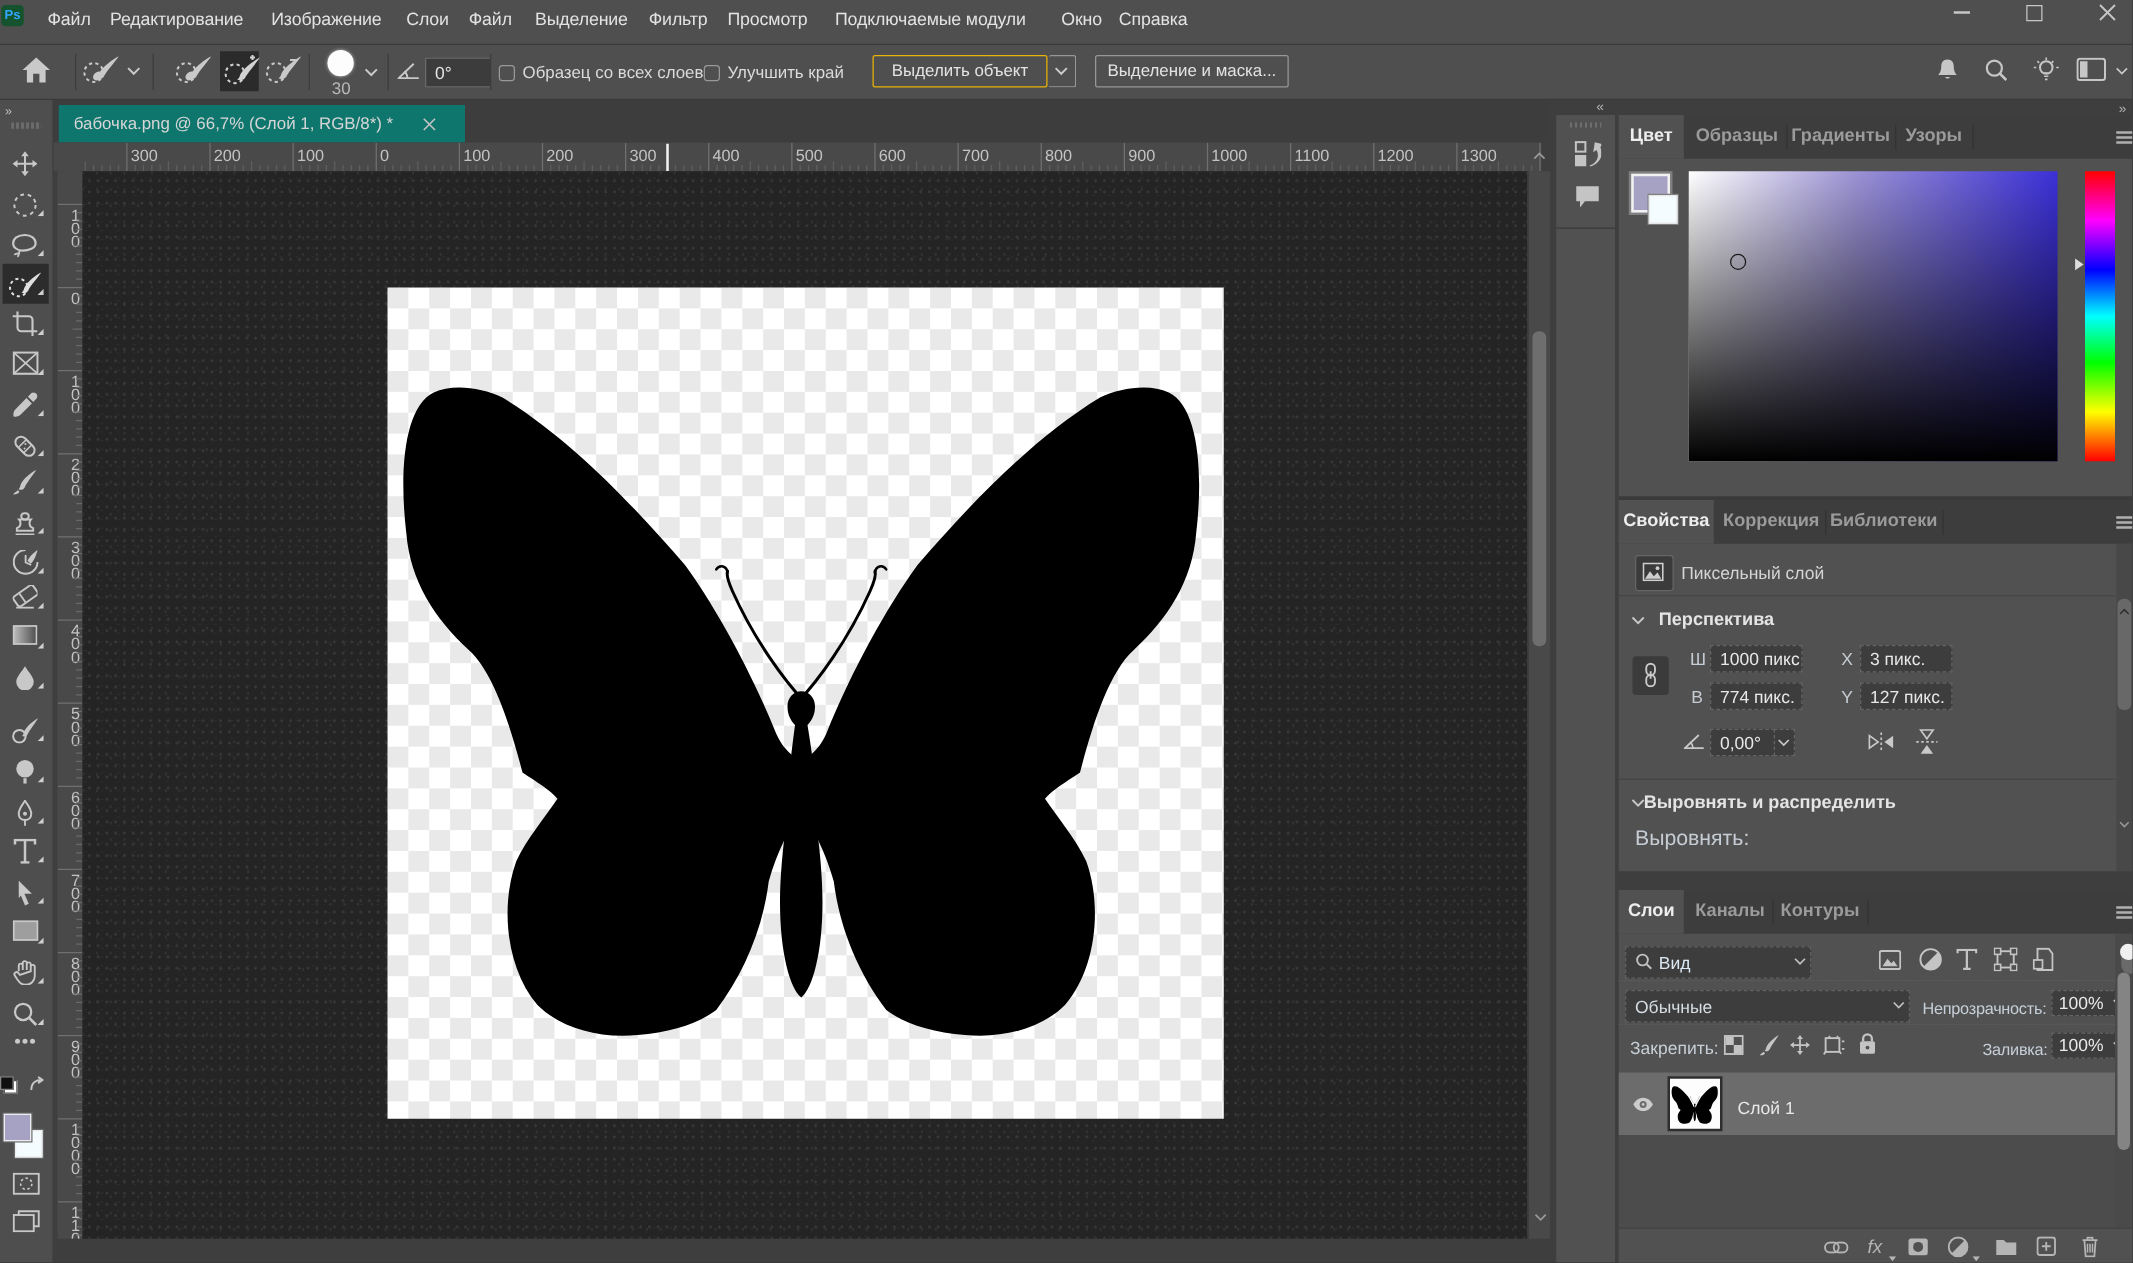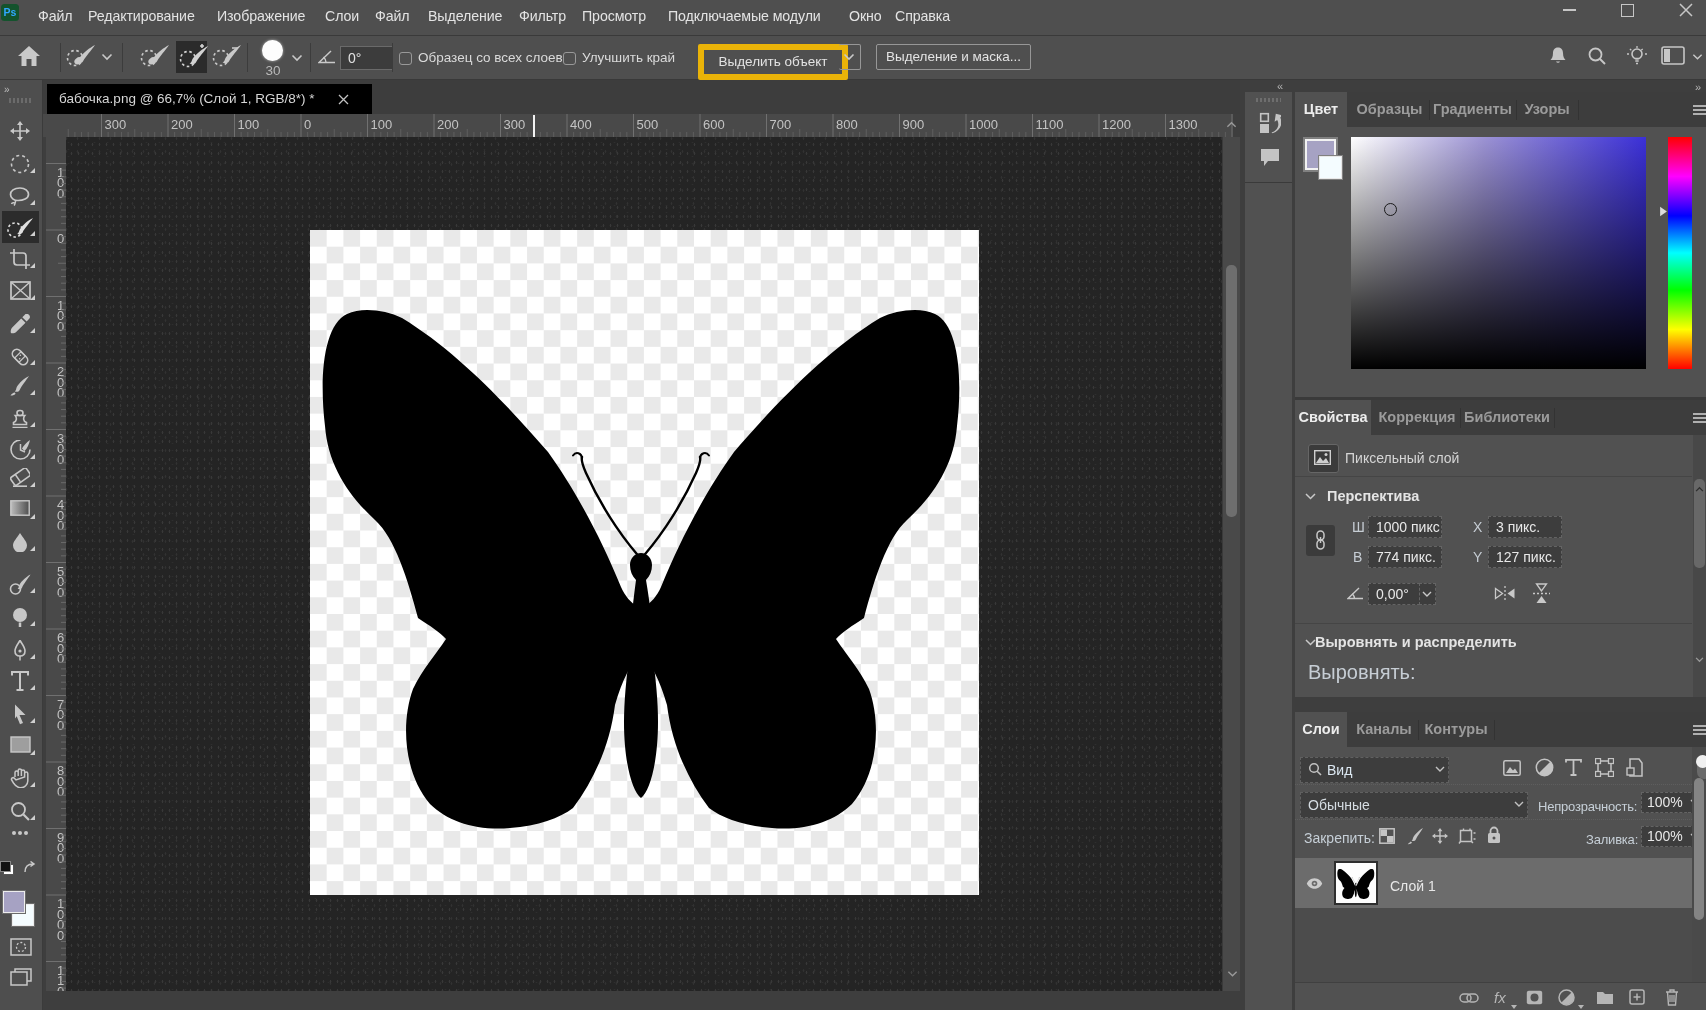--- a/index.html
+++ b/index.html
@@ -82,21 +82,21 @@
       <path d="M8 12.5 A8 8 0 0 0 5.5 7" fill="none" stroke="#c9c9c9" stroke-width="1.5"></path>
     </svg>
   <div class="abs" style="left:340px;top:10px;width:44px;height:22px;background:#3c3c3c;border:1px solid #6a6a6a;color:#e2e2e2;font-size:14px;line-height:22px;padding-left:7px;">0°</div>
   <div class="abs" style="left:392px;top:7px;width:1px;height:29px;background:#3c3c3c;"></div>
 
   <div class="abs" style="left:399px;top:16px;width:11px;height:11px;border:1.5px solid #999;border-radius:3px;"></div>
   <div class="abs" style="left:418px;top:14px;font-size:13.5px;color:#dadada;">Образец со всех слоев</div>
   <div class="abs" style="left:563px;top:16px;width:11px;height:11px;border:1.5px solid #999;border-radius:3px;"></div>
   <div class="abs" style="left:582px;top:14px;font-size:13.5px;color:#dadada;">Улучшить край</div>
 
-  <div class="abs" style="left:698px;top:8px;width:138px;height:24px;border:6px solid #eab308;border-radius:2px;color:#e3e3e3;font-size:13.5px;text-align:center;line-height:24px;">Выделить объект</div>
+  <div class="abs" style="left:698px;top:8px;width:138px;height:24px;border:1px solid #eab308;border-radius:2px;color:#e3e3e3;font-size:13.5px;text-align:center;line-height:24px;">Выделить объект</div>
   <div class="abs" style="left:839px;top:8px;width:21px;height:24px;border:1px solid #979797;border-left:none;border-radius:2px;"></div>
   <svg class="abs" style="left:843px;top:17px" width="12" height="8" viewBox="0 0 12 8">
       <path d="M1.5 1.5 L6 6 L10.5 1.5" fill="none" stroke="#c9c9c9" stroke-width="1.6"></path>
     </svg>
   <div class="abs" style="left:876px;top:8px;width:153px;height:24px;border:1px solid #979797;border-radius:2px;color:#e3e3e3;font-size:13.5px;text-align:center;line-height:24px;">Выделение и маска...</div>
 
   <svg class="abs" style="left:1548px;top:10px" width="20" height="20" viewBox="0 0 20 20">
       <path d="M10 1.5 C6.5 1.5 5 4 5 7 C5 11 3.5 13 2.5 14 H17.5 C16.5 13 15 11 15 7 C15 4 13.5 1.5 10 1.5 Z" fill="#c6c6c6"></path>
       <path d="M8 15.5 a2.2 2.2 0 0 0 4 0" fill="#c6c6c6"></path>
     </svg>
@@ -299,21 +299,21 @@
       </svg>
       <svg class="abs" style="left:30px;top:735px" width="5" height="5" viewBox="0 0 5 5">
         <path d="M5 0 V5 H0 Z" fill="#cfcfcf"></path>
       </svg>
     </div>
 </div>
 
 <div class="abs" id="docarea" style="left:43px;top:80px;width:1197px;height:930px;background:#3e3e3e;">
 
   <div class="abs noise" style="left:0;top:0;width:1197px;height:34px;background:#3d3d3d;"></div>
-  <div class="abs" style="left:4px;top:4px;width:313px;height:30px;background:#000000;color:#d6d6d6;font-size:13.5px;line-height:30px;padding-left:12px;">бабочка.png @ 66,7% (Слой 1, RGB/8*) *
+  <div class="abs" style="left:4px;top:4px;width:313px;height:30px;background:#0f766e;color:#d6d6d6;font-size:13.5px;line-height:30px;padding-left:12px;">бабочка.png @ 66,7% (Слой 1, RGB/8*) *
     <svg class="abs" style="left:291px;top:10px" width="11" height="11" viewBox="0 0 11 11">
         <path d="M1 1 L10 10 M10 1 L1 10" stroke="#c2c2c2" stroke-width="1.3"></path>
       </svg>
   </div>
 
   <div class="abs" style="left:11px;top:34px;width:1179px;height:23px;background:#494949;overflow:hidden;" id="hruler">
       <svg width="1179" height="23">
         <line x1="0.9499999999999993" y1="18" x2="0.9499999999999993" y2="23" stroke="#5f5f5f" stroke-width="1"></line>
         <line x1="7.600000000000001" y1="18" x2="7.600000000000001" y2="23" stroke="#5f5f5f" stroke-width="1"></line>
         <line x1="14.25" y1="15" x2="14.25" y2="23" stroke="#5f5f5f" stroke-width="1"></line>
@@ -836,21 +836,21 @@
           <svg class="abs" style="left:237px;top:182px" width="19" height="23" viewBox="0 0 19 23">
             <path d="M9.5 9 L4.5 2 H14.5 Z" fill="none" stroke="#c9c9c9" stroke-width="1.3"></path>
             <path d="M9.5 14 L4.5 21 H14.5 Z" fill="#c9c9c9"></path>
             <path d="M1 11.5 H18" stroke="#c9c9c9" stroke-width="1.3" stroke-dasharray="2 2"></path>
           </svg>
           <div class="abs" style="left:0px;top:223px;width:397px;height:1px;background:#454545;"></div>
           <svg class="abs" style="left:10px;top:239px" width="11" height="7" viewBox="0 0 11 7">
             <path d="M1 1 L5.5 5.5 L10 1" fill="none" stroke="#c9c9c9" stroke-width="1.5"></path>
           </svg>
           <div class="abs" style="left:20px;top:234px;font-size:14.5px;font-weight:bold;color:#e4e4e4;">Выровнять и распределить</div>
-          <div class="abs" style="left:13px;top:261px;font-size:20px;color:#c6cdd4;">Выровнять:</div>
+          <div class="abs" style="left:13px;top:261px;font-size:17px;color:#c6cdd4;">Выровнять:</div>
           <div class="abs" style="left:398px;top:35px;width:13px;height:262px;background:#484848;"></div>
           <div class="abs" style="left:399px;top:79px;width:11px;height:89px;background:#686868;border-radius:5px;"></div>
           <svg class="abs" style="left:400px;top:86px" width="9" height="6" viewBox="0 0 10 7">
             <path d="M1 6 L5 2 L9 6" fill="none" stroke="#2e2e2e" stroke-width="1.4"></path>
           </svg>
           <svg class="abs" style="left:400px;top:257px" width="9" height="6" viewBox="0 0 10 7">
             <path d="M1 1 L5 5 L9 1" fill="none" stroke="#9a9a9a" stroke-width="1.4"></path>
           </svg>
         </div>
     </div>

